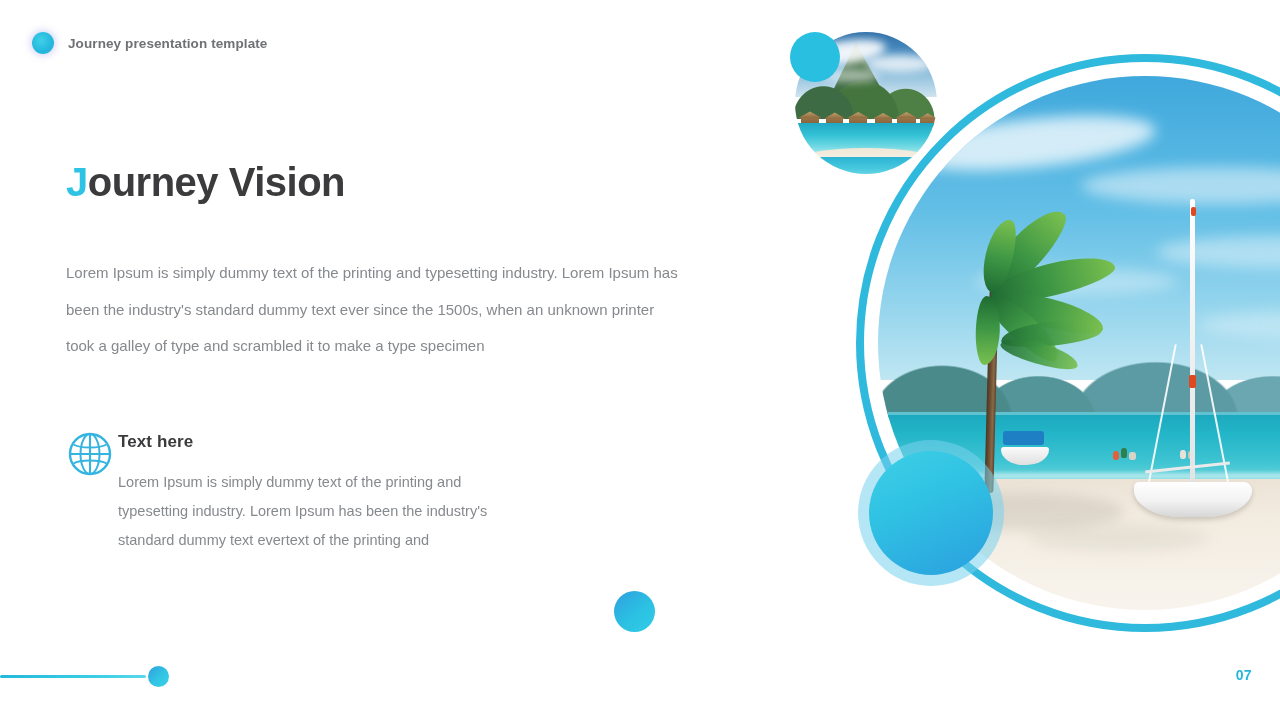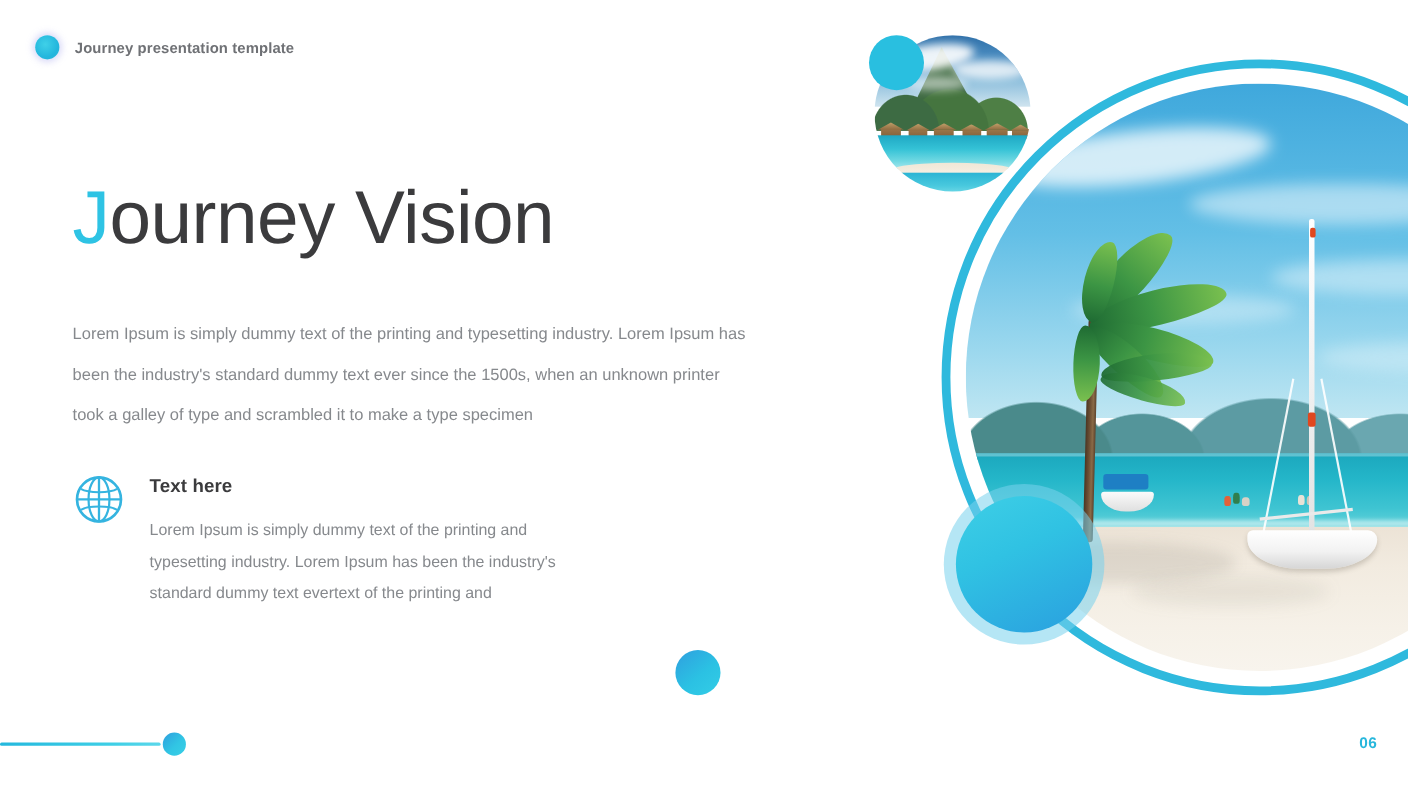--- a/index.html
+++ b/index.html
@@ -29,37 +29,37 @@
   }
   .header-title {
     font-size:13.5px; font-weight:bold; color:#6f7175;
     letter-spacing:0.1px; white-space:nowrap;
   }
 
   
   .left-col { position:absolute; left:66px; top:160px; width:630px; }
 
   .page-title {
-    font-size:68px; font-weight:normal; color:#3b3b3d;
+    font-size:40px; font-weight:bold; color:#3b3b3d;
     letter-spacing:-0.5px; line-height:1.12;
     white-space:nowrap;
   }
   .page-title .accent { color:#2ec3e4; }
 
   .lead-paragraph {
     margin-top:50px;
     font-size:15px; color:#86898d;
     line-height:2.45; width:620px;
     font-weight:400;
   }
 
   
   .feature {
     position:absolute; left:66px; top:428px;
-    display:flex; align-items:flex-start; gap:22px;
+    display:flex; align-items:flex-start; gap:4px;
     width:520px;
   }
   .feature-icon { flex:0 0 auto; width:48px; height:48px; margin-top:2px; }
   .feature-body { padding-top:4px; }
   .feature-title {
     font-size:17px; font-weight:bold; color:#3b3b3d;
     letter-spacing:0.1px; margin-bottom:16px;
   }
   .feature-text {
     font-size:14.5px; color:#86898d; line-height:2.0; width:405px;
@@ -350,21 +350,21 @@
       <div class="feature-title">Text here</div>
       <div class="feature-text">Lorem Ipsum is simply dummy text of the printing and typesetting industry. Lorem Ipsum has been the industry's standard dummy text evertext of the printing and</div>
     </div>
   </div>
 
   <div class="bottom-rule"></div>
   <div class="bottom-rule-dot"></div>
 
   <div class="float-dot"></div>
 
-  <div class="page-number">06</div>
+  <div class="page-number">07</div>
 
   <div class="hero-ring"></div>
   <div class="hero-photo">
     <div class="scene">
       <div class="sky"></div>
       <div class="cloud c1"></div>
       <div class="cloud c2"></div>
       <div class="cloud c3"></div>
       <div class="cloud c4"></div>
       <div class="cloud c5"></div>

